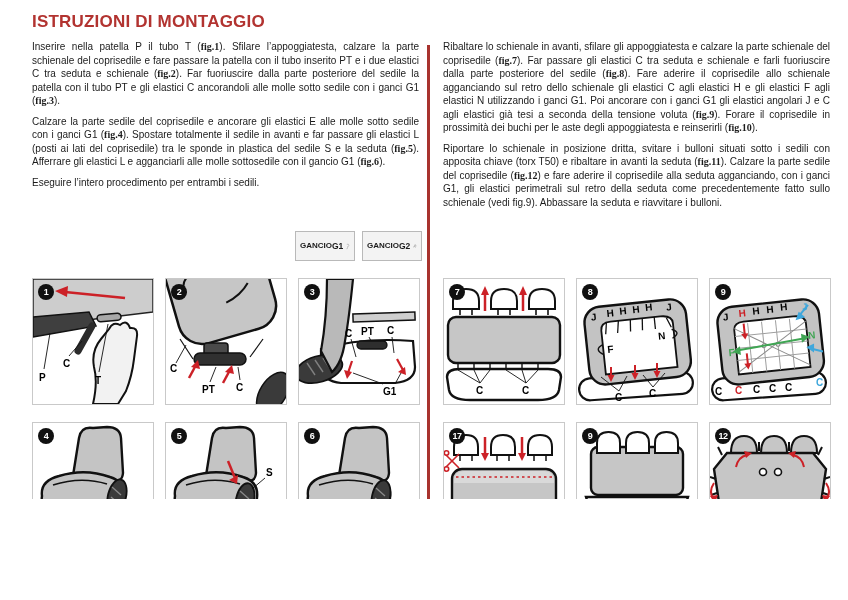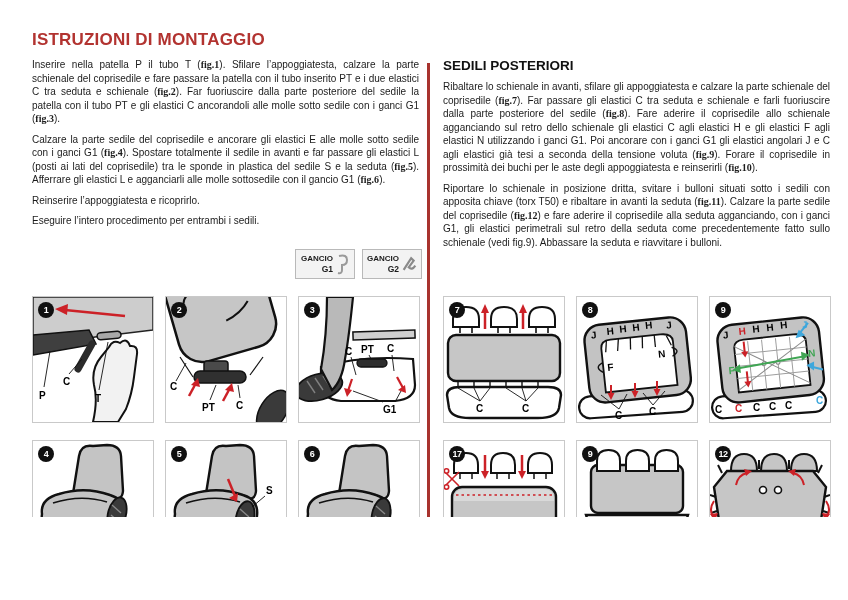--- a/index.html
+++ b/index.html
@@ -1,29 +1,29 @@
 <!DOCTYPE html>
 <html><head>
 <meta charset="utf-8">
 <style>
   html,body{margin:0;padding:0;background:#ffffff;}
   .page{position:relative;width:848px;height:499px;background:#fff;overflow:hidden;
-        font-family:"Liberation Sans",sans-serif;color:#1a1a1a;margin-top:18px;}
+        font-family:"Liberation Sans",sans-serif;color:#1a1a1a;}
   .title{position:absolute;left:32px;top:12px;font-size:17px;font-weight:bold;color:#b23330;letter-spacing:.2px;}
   .divider{position:absolute;left:427px;top:45px;width:3px;height:525px;background:#a8332e;}
   .col{position:absolute;top:40px;width:387px;}
   .col.left{left:32px;}
   .col.right{left:443px;}
   .col h2{margin:0 0 7px 0;font-size:13.5px;font-weight:bold;color:#111;}
   .col p{margin:0 0 7px 0;font-size:10px;line-height:13.5px;text-align:justify;color:#1b1b1b;}
   .col p b{font-weight:bold;font-family:Liberation Serif, serif;}
   .hook-legend{position:absolute;left:295px;top:231px;display:flex;gap:7px;}
   .hook-box{width:60px;height:30px;background:#f3f3f3;border:1px solid #b9b9b9;box-sizing:border-box;
             display:flex;align-items:center;justify-content:flex-end;padding:2px 4px;}
-  .hook-text{display:flex;flex-direction:column;align-items:flex-end;line-height:10px;margin-right:3px;}
+  .hook-text{display:flex;align-items:flex-end;line-height:10px;margin-right:3px;}
   .hook-text .nm{font-size:8px;font-weight:bold;}
   .hook-text .cd{font-size:8.5px;font-weight:bold;}
   .figs{position:absolute;top:278px;display:grid;grid-template-columns:repeat(3,122px);
         grid-auto-rows:127px;gap:17px 11px;}
   .figs.left{left:32px;}
   .figs.right{left:443px;}
   .fig{position:relative;background:#fff;border:1px solid #c9c9c9;box-sizing:border-box;}
   .fig svg{position:absolute;left:0;top:0;}
   .badge{position:absolute;top:5px;left:5px;width:16px;height:16px;border-radius:50%;background:#101010;
          color:#fff;font-size:9px;font-weight:bold;display:flex;align-items:center;justify-content:center;
@@ -34,26 +34,24 @@
 <body>
 
 <div class="page">
 
   <div class="title">ISTRUZIONI DI MONTAGGIO</div>
   <div class="divider"></div>
 
   <div class="col left">
     <p><span>Inserire nella patella P il tubo T (</span><b>fig.1</b><span>). Sfilare l’appoggiatesta, calzare la parte schienale del coprisedile e fare passare la patella con il tubo inserito PT e i due elastici C tra seduta e schienale (</span><b>fig.2</b><span>). Far fuoriuscire dalla parte posteriore del sedile la patella con il tubo PT e gli elastici C ancorandoli alle molle sotto sedile con i ganci G1 (</span><b>fig.3</b><span>).</span></p>
     <p><span>Calzare la parte sedile del coprisedile e ancorare gli elastici E alle molle sotto sedile con i ganci G1 (</span><b>fig.4</b><span>). Spostare totalmente il sedile in avanti e far passare gli elastici L (posti ai lati del coprisedile) tra le sponde in plastica del sedile S e la seduta (</span><b>fig.5</b><span>). Afferrare gli elastici L e agganciarli alle molle sottosedile con il gancio G1 (</span><b>fig.6</b><span>).</span></p>
-    <p><span>Reinserire l’appoggiatesta e ricoprirlo.</span></p>
     <p><span>Eseguire l’intero procedimento per entrambi i sedili.</span></p>
   </div>
 
   <div class="col right">
-    <h2>SEDILI POSTERIORI</h2>
     <p><span>Ribaltare lo schienale in avanti, sfilare gli appoggiatesta e calzare la parte schienale del coprisedile (</span><b>fig.7</b><span>). Far passare gli elastici C tra seduta e schienale e farli fuoriuscire dalla parte posteriore del sedile (</span><b>fig.8</b><span>). Fare aderire il coprisedile allo schienale agganciando sul retro dello schienale gli elastici C agli elastici H e gli elastici F agli elastici N utilizzando i ganci G1. Poi ancorare con i ganci G1 gli elastici angolari J e C agli elastici già tesi a seconda della tensione voluta (</span><b>fig.9</b><span>). Forare il coprisedile in prossimità dei buchi per le aste degli appoggiatesta e reinserirli (</span><b>fig.10</b><span>).</span></p>
     <p><span>Riportare lo schienale in posizione dritta, svitare i bulloni situati sotto i sedili con apposita chiave (torx T50) e ribaltare in avanti la seduta (</span><b>fig.11</b><span>). Calzare la parte sedile del coprisedile (</span><b>fig.12</b><span>) e fare aderire il coprisedile alla seduta agganciando, con i ganci G1, gli elastici perimetrali sul retro della seduta come precedentemente fatto sullo schienale (vedi fig.9). Abbassare la seduta e riavvitare i bulloni.</span></p>
   </div>
 
   <div class="hook-legend">
     <div class="hook-box">
       <div class="hook-text">
         <span class="nm">GANCIO</span>
         <span class="cd">G1</span>
       </div>

